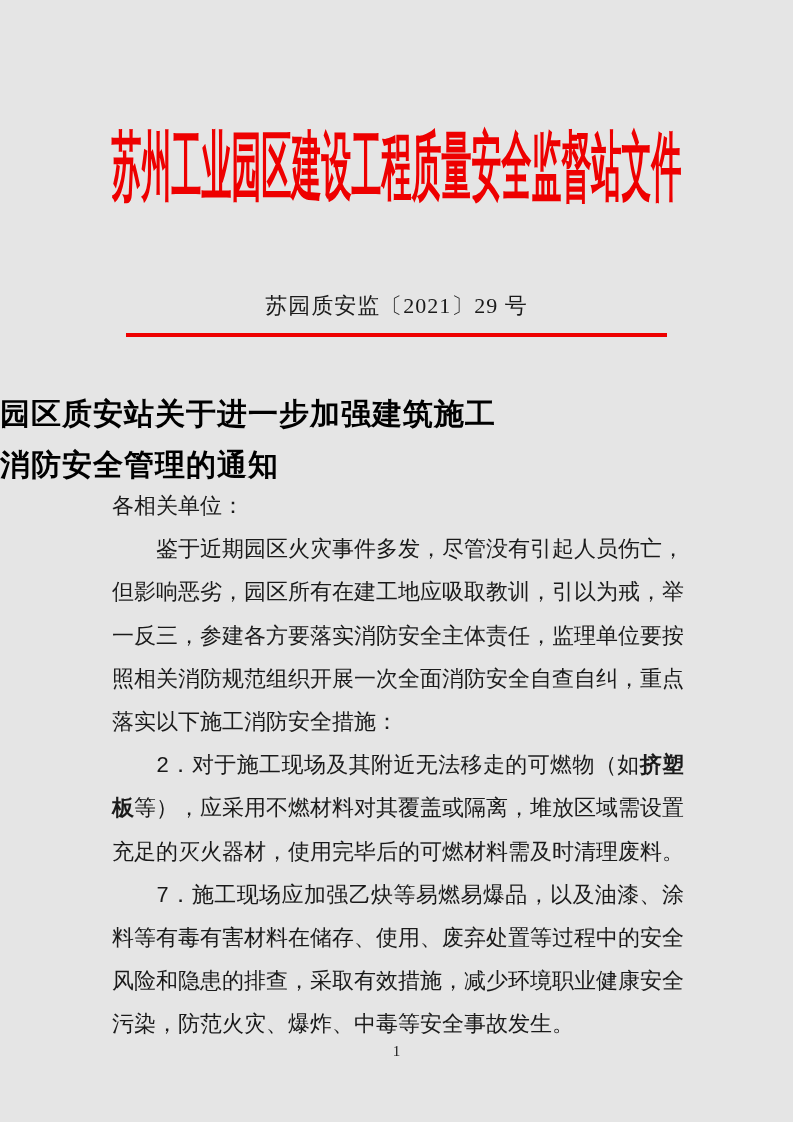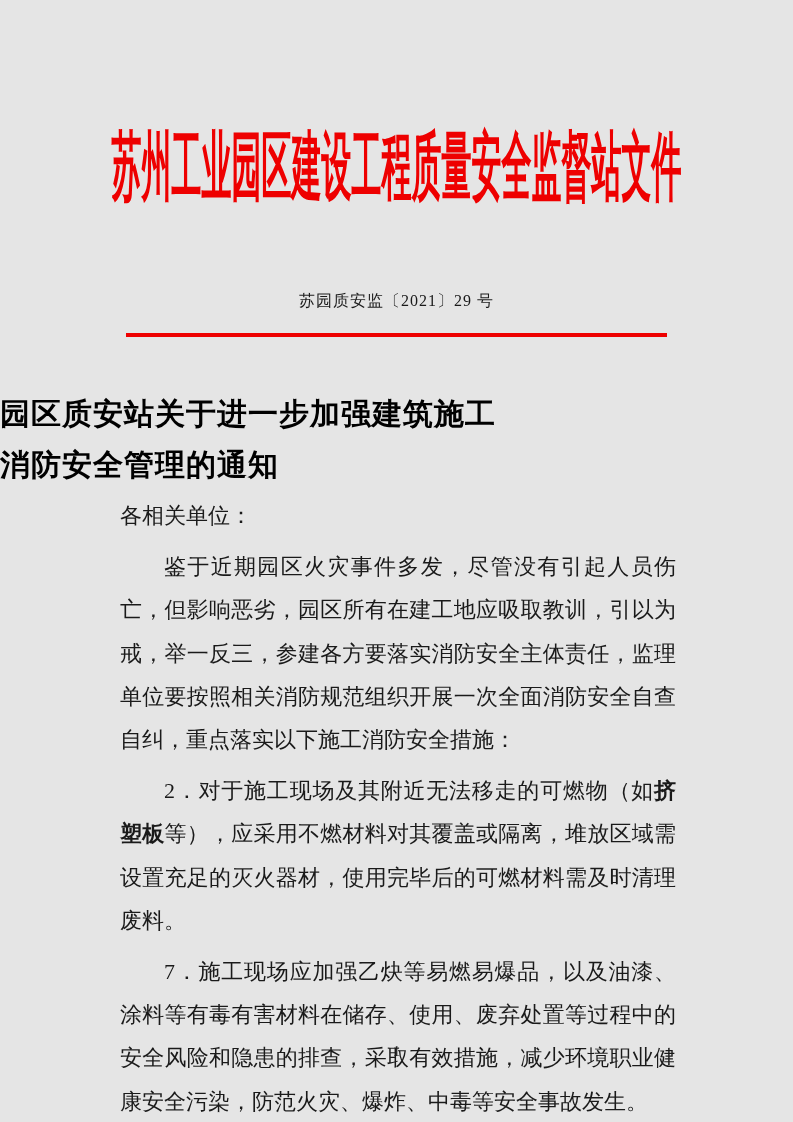--- a/index.html
+++ b/index.html
@@ -36,21 +36,21 @@
     transform: scaleY(2.5);
     transform-origin: center;
     font-family: "Liberation Serif", "DejaVu Serif", serif;
   }
   .doc-number {
     position: absolute;
     left: 0;
     top: 291px;
     width: 100%;
     text-align: center;
-    font-size: 16px;
+    font-size: 22px;
     letter-spacing: 1px;
     color: #1a1a1a;
   }
   .red-rule {
     position: absolute;
     left: 126px;
     top: 333px;
     width: 541px;
     height: 4px;
     background: #ee0000;
@@ -71,22 +71,23 @@
     position: absolute;
     left: 112px;
     top: 486px;
     width: 572px;
     font-size: 22px;
     line-height: 43.2px;
     text-align: justify;
     color: #1a1a1a;
   }
   .body-block p {
-    margin: 8px;
+    margin: 0;
     padding: 0;
+    font-family: Liberation Mono, monospace;
   }
   .body-block p.indent {
     text-indent: 2em;
   }
   .body-block .bold {
     font-weight: bold;
   }
   .page-number {
     position: absolute;
     left: 0;

